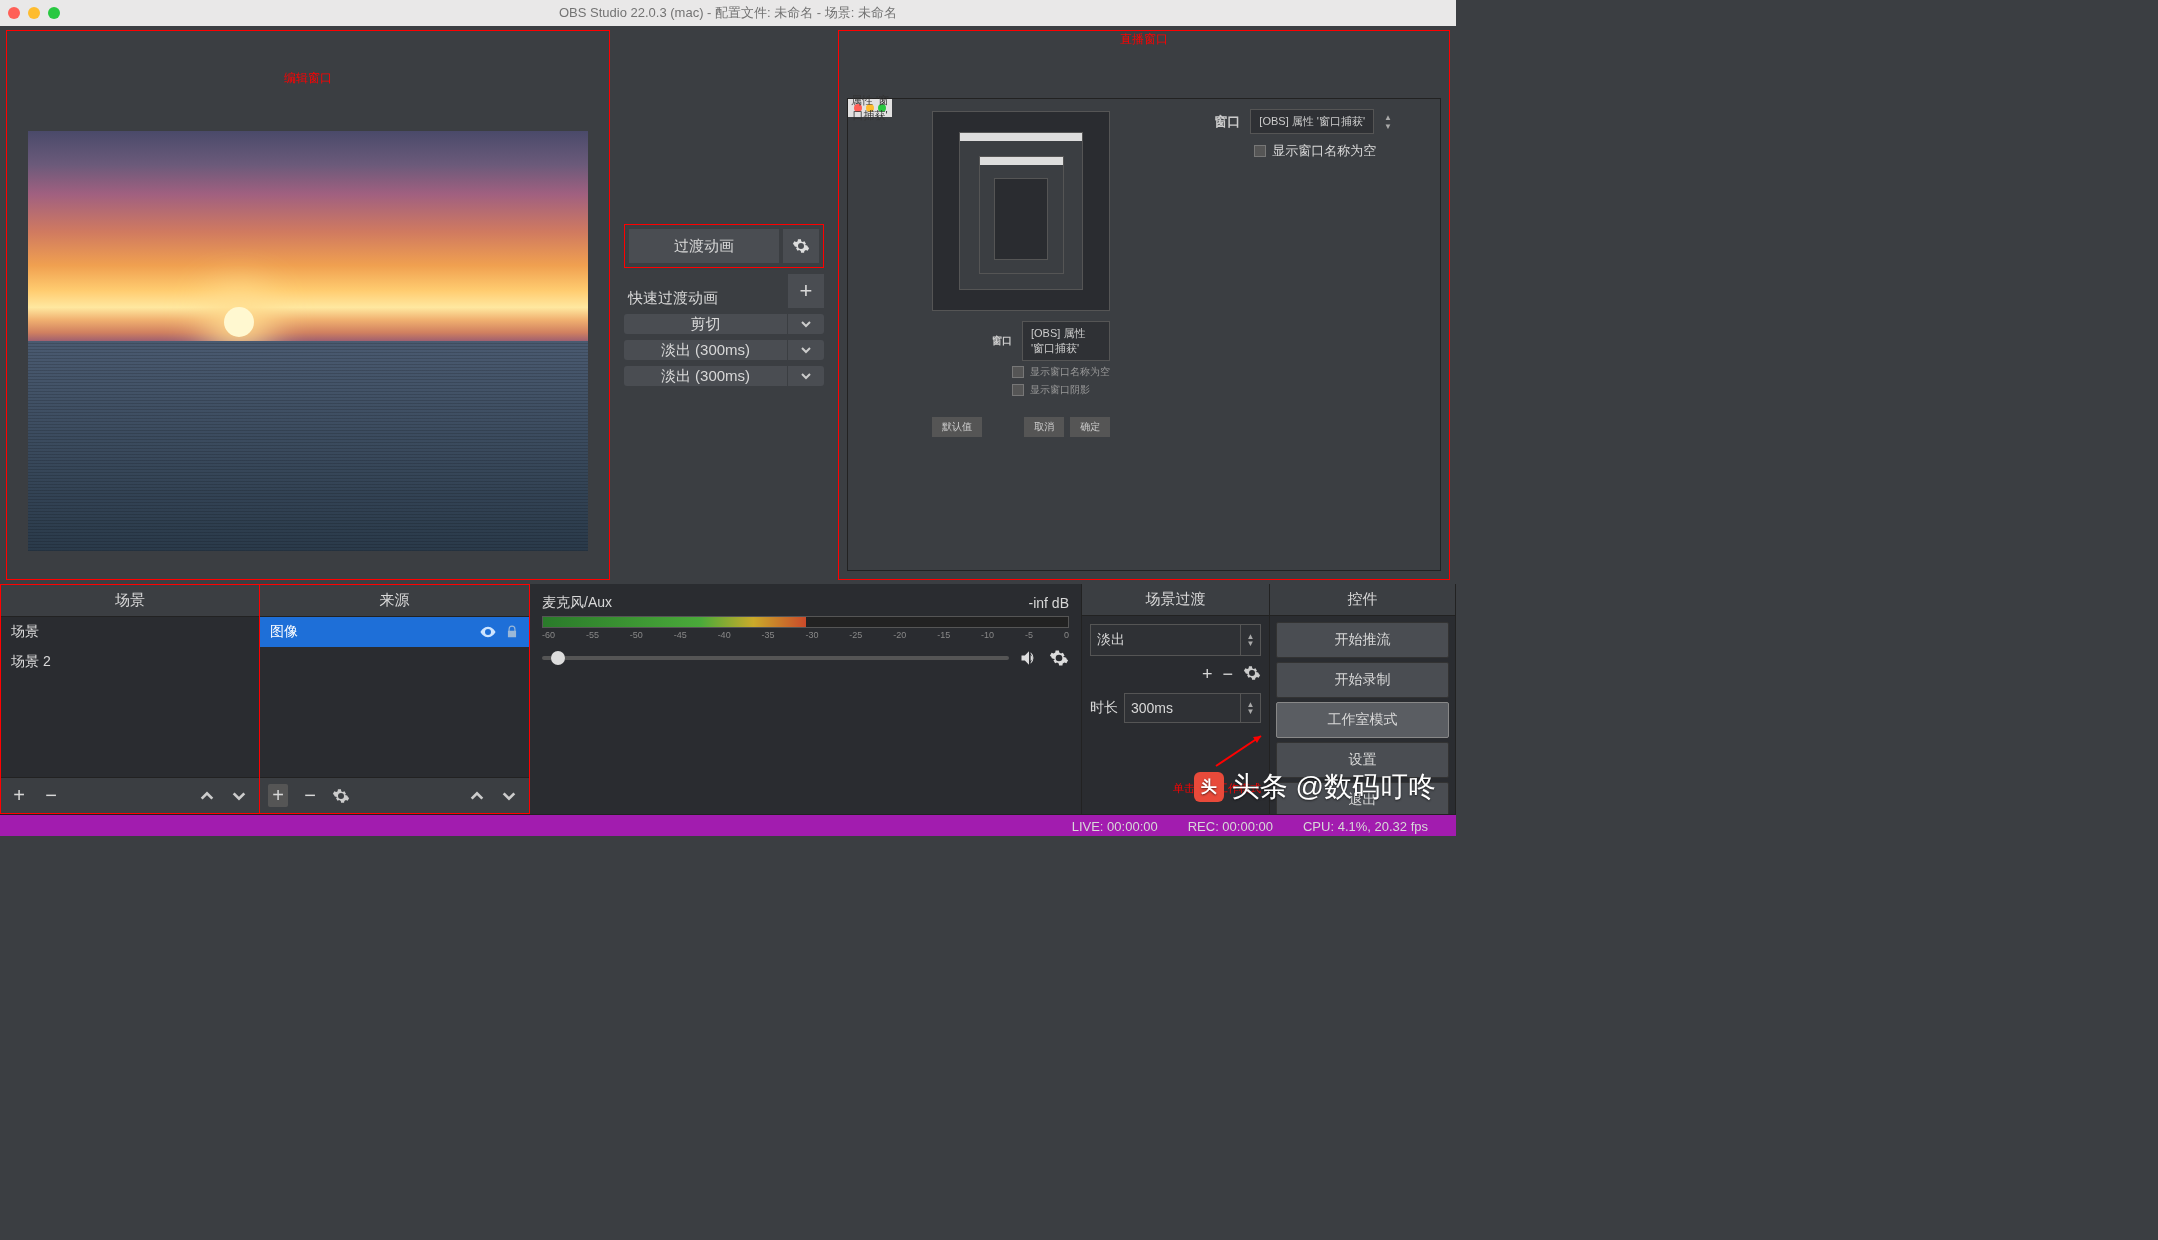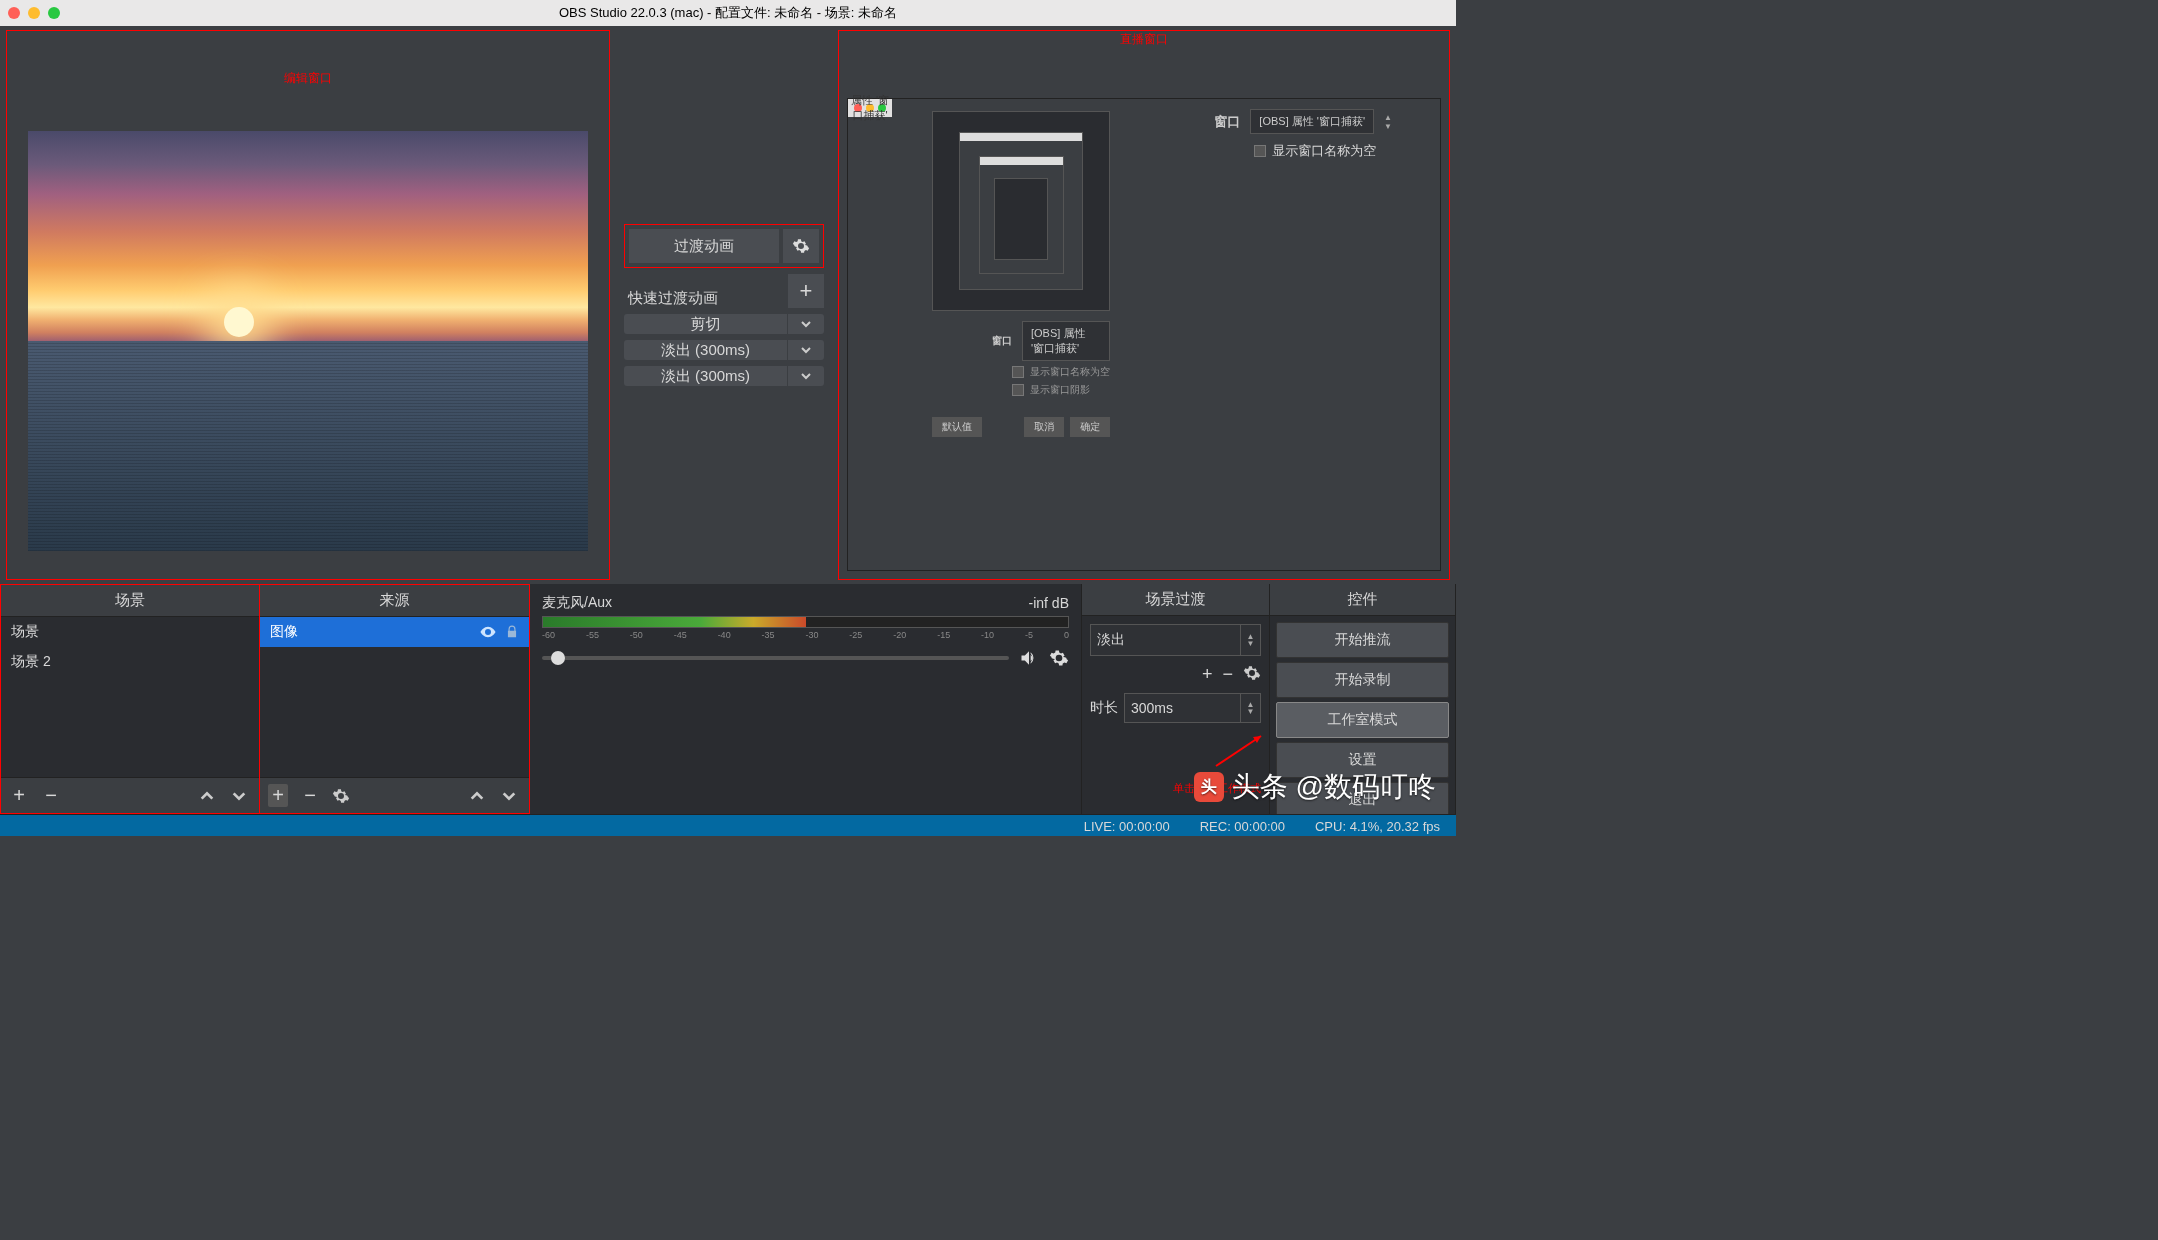--- a/index.html
+++ b/index.html
@@ -3,21 +3,21 @@
 <meta charset="utf-8">
 <style>
 * { margin:0; padding:0; box-sizing:border-box; font-family:-apple-system,BlinkMacSystemFont,"Helvetica Neue",Arial,sans-serif; }
 body { background:#3b3e42; color:#d8d8d8; font-size:14px; overflow:hidden; width:1456px; height:836px; position:relative; }
 
 
 .titlebar { height:26px; background:#e9e8e8; display:flex; align-items:center; padding:0 8px; position:relative; }
 .traffic { display:flex; gap:8px; }
 .dot { width:12px; height:12px; border-radius:50%; }
 .dot.red{background:#ff5f57}.dot.yellow{background:#febc2e}.dot.green{background:#28c840}
-.titlebar-title{position:absolute;left:0;right:0;text-align:center;color:#000000;font-size:13px;pointer-events:none;}
+.titlebar-title{position:absolute;left:0;right:0;text-align:center;color:#737373;font-size:13px;pointer-events:none;}
 
 
 .top-row{display:flex;padding:4px 6px;gap:6px;height:558px;}
 .preview-panel{border:1px solid #ff0000;position:relative;display:flex;flex-direction:column;}
 .preview-left{width:604px;height:100%;align-items:center;justify-content:center;}
 .preview-right{flex:1;height:100%;}
 .preview-label-red{color:#ff0000;font-size:12px;text-align:center;padding:10px 0 4px;}
 .sunset{width:560px;height:420px;margin:40px auto 0;background:linear-gradient(to bottom,#4a4a6a 0%,#6b5a7a 8%,#a06080 15%,#d07a60 24%,#f0a050 32%,#ffcc70 38%,#ffe8a0 42%,#f0b070 45%,#d08060 48%,#a06070 50%,#4a5a70 52%,#3a5068 60%,#2a4058 75%,#3a5060 85%,#2a3a4a 100%);position:relative;overflow:hidden;}
 .sunset::before{content:"";position:absolute;top:42%;left:35%;width:30px;height:30px;background:#fff8d0;border-radius:50%;box-shadow:0 0 40px 20px #ffdd90;}
 .sunset::after{content:"";position:absolute;top:50%;left:0;right:0;bottom:0;background:repeating-linear-gradient(0deg,rgba(0,0,0,0.15) 0px,rgba(0,0,0,0.15) 1px,transparent 1px,transparent 3px),linear-gradient(to bottom,#4a5a70,#2a3a4a);}
@@ -96,21 +96,21 @@
 .dur-row{display:flex;align-items:center;gap:6px;font-size:14px;}
 .dur-row .sel-wide{flex:1;}
 
 .controls-panel{width:186px;}
 .controls-body{padding:6px;display:flex;flex-direction:column;gap:4px;}
 .ctrl-btn{background:#4a4d52;border:1px solid #333;color:#d8d8d8;padding:8px;font-size:14px;cursor:pointer;border-radius:2px;}
 .ctrl-btn.active{background:#5a5d62;border:1px solid #888;}
 .red-note{color:#ff0000;font-size:11px;text-align:right;margin-top:2px;}
 
 
-.status{height:24px;background:#0369a1;display:flex;align-items:center;justify-content:flex-end;gap:30px;padding:0 16px;font-size:13px;border-top:1px solid #222;}
+.status{height:24px;background:#a21caf;display:flex;align-items:center;justify-content:flex-end;gap:30px;padding:0 28px;font-size:13px;border-top:1px solid #222;}
 
 
 .watermark{position:absolute;right:20px;bottom:30px;font-size:28px;color:#fff;font-weight:500;display:flex;align-items:center;gap:8px;text-shadow:0 1px 2px rgba(0,0,0,0.6);}
 .wm-icon{width:30px;height:30px;background:#e84a3a;border-radius:6px;display:flex;align-items:center;justify-content:center;color:#fff;font-size:16px;font-weight:bold;}
 
 svg{display:block;}
 </style>
 </head>
 <body>
 

